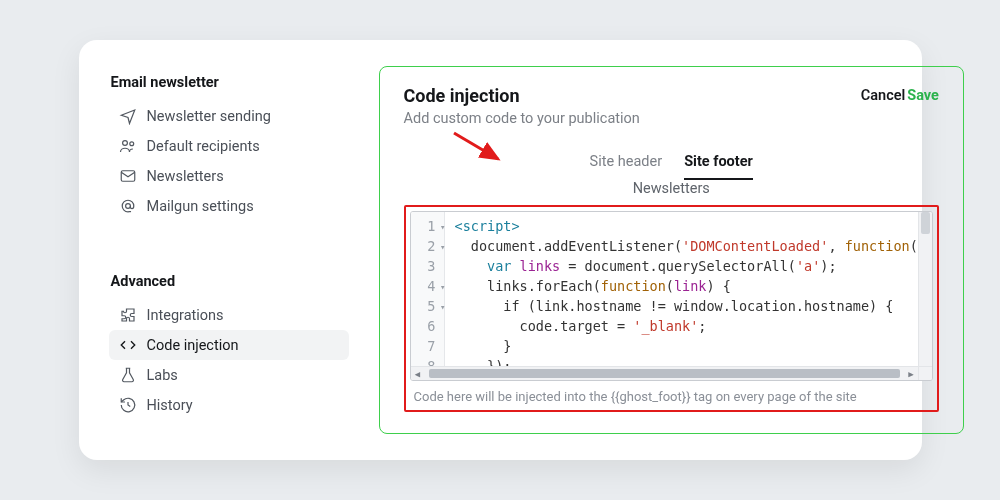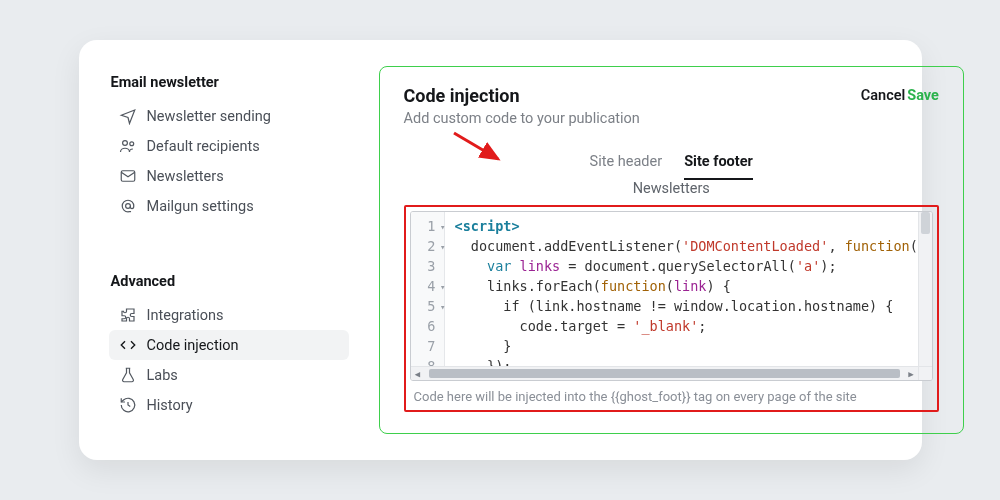--- a/index.html
+++ b/index.html
@@ -141,21 +141,21 @@
     color:#9aa0a8;
   }
   .code {
     padding: 4px 6px 4px 10px;
     line-height:20px;
     white-space: pre;
     color:#333;
     flex:1;
     overflow:hidden;
   }
-  .tok-tag { color:#1a7f9c;font-weight:bold; }
+  .tok-tag { color:#1a7f9c; }
   .tok-key { color:#9b2393; } 
   .tok-varkw { color:#1a7f9c; }
   .tok-func { color:#a16207; }
   .tok-str { color:#c0392b; }
   .tok-plain { color:#333; }
   
   .vscroll {
     position:absolute;
     right:0; top:0; bottom:14px;
     width:14px;

